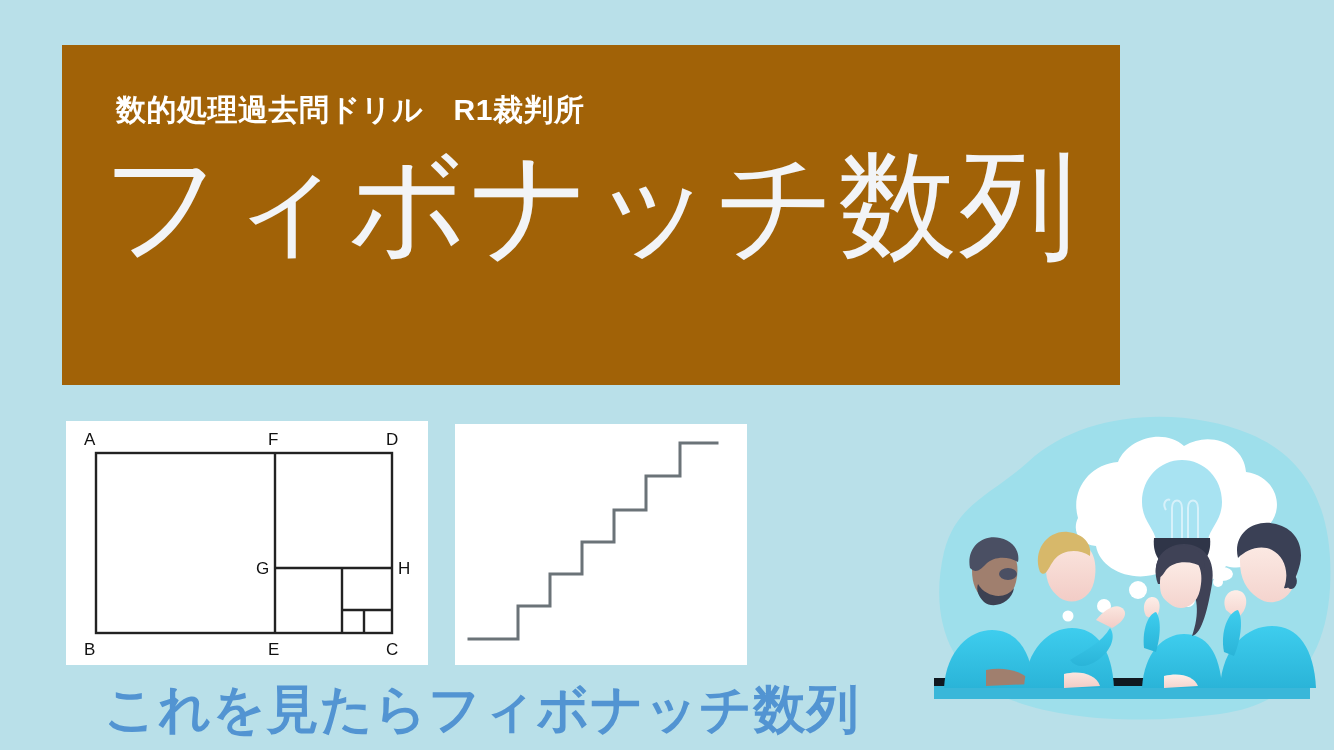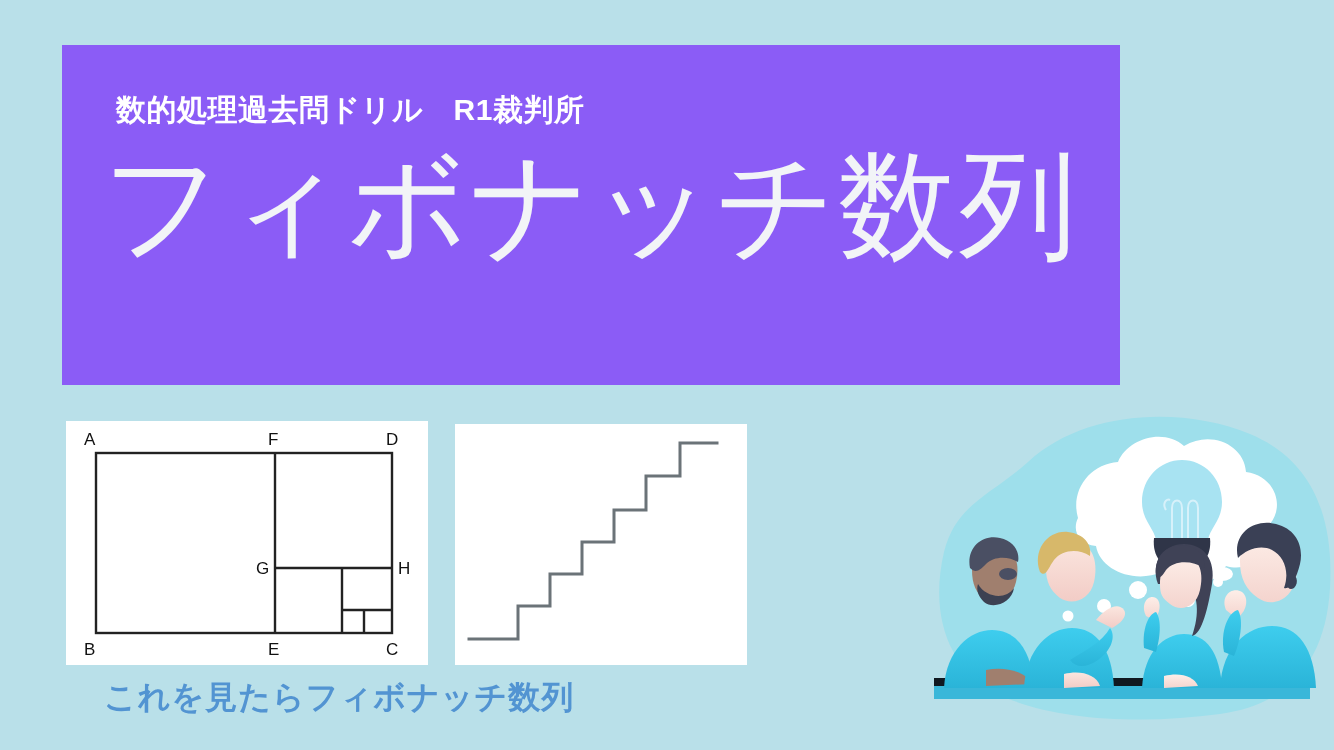--- a/index.html
+++ b/index.html
@@ -23,21 +23,21 @@
     overflow: hidden;
   }
 
   
   .banner {
     position: absolute;
     left: 62px;
     top: 45px;
     width: 1058px;
     height: 340px;
-    background: #8b5cf6;
+    background: #a16207;
     box-sizing: border-box;
   }
   .banner-subtitle {
     position: absolute;
     left: 54px;
     top: 50px;
     color: #ffffff;
     font-size: 30px;
     font-weight: bold;
     letter-spacing: 0.5px;
@@ -79,21 +79,21 @@
     width: 100%;
     height: 100%;
   }
 
   
   .caption {
     position: absolute;
     left: 104px;
     top: 678px;
     color: #5294d2;
-    font-size: 32px;
+    font-size: 52px;
     font-weight: bold;
     letter-spacing: 1px;
     white-space: pre;
     line-height: 1.2;
   }
 
   
   #illustration {
     position: absolute;
     left: 920px;

